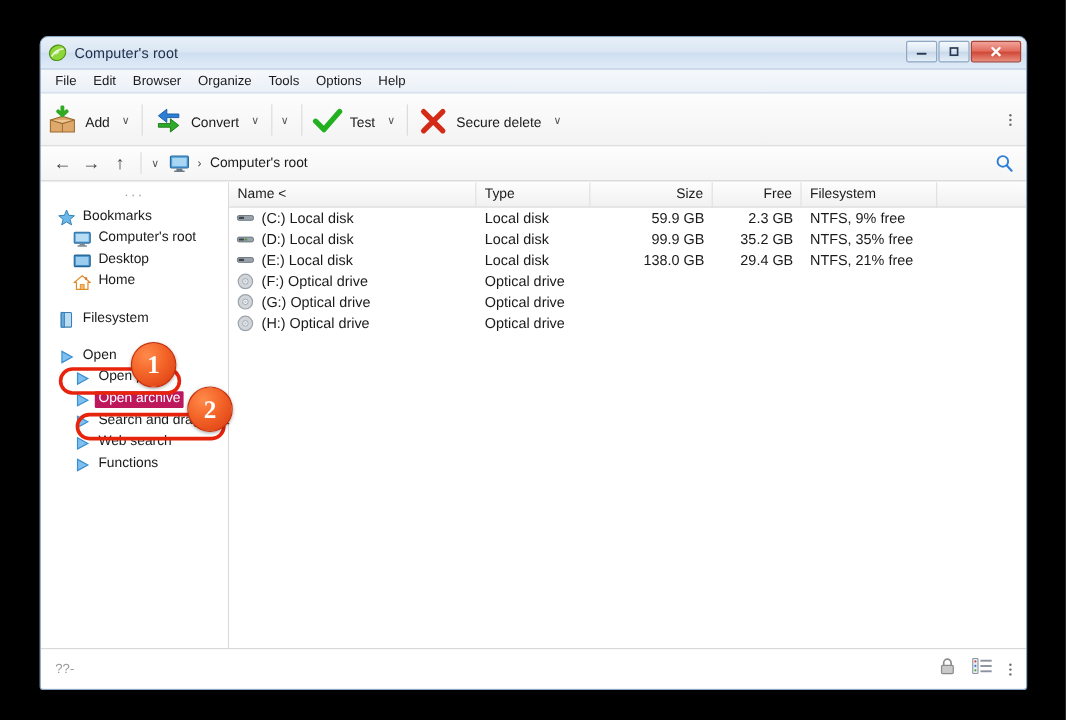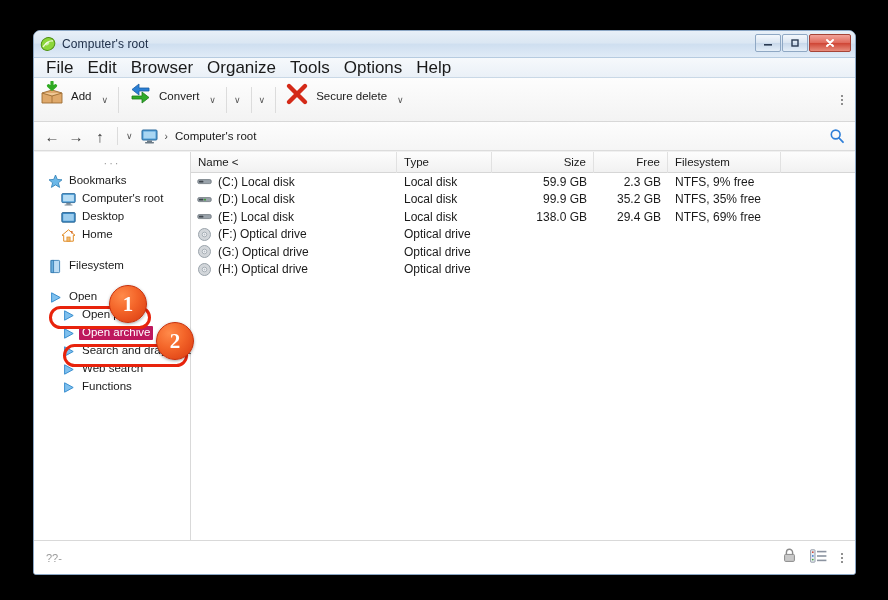--- a/index.html
+++ b/index.html
@@ -59,33 +59,33 @@
 
   
   #menubar {
     height: 20px;
     background: linear-gradient(to bottom, #f6f9fc, #eaf0f7);
     border-bottom: 1px solid #c9d8e6;
     display: flex; align-items: center;
     padding-left: 5px;
   }
   .menuitem {
-    font-size: 17px; color: #1a1a1a;
+    font-size: 11px; color: #1a1a1a;
     padding: 2px 7px; cursor: default; white-space: nowrap;
   }
 
   
   #toolbar {
     height: 44px;
     background: linear-gradient(to bottom, #fdfdfd, #f3f3f3);
     border-bottom: 1px solid #d8d8d8;
     display: flex; align-items: center;
     position: relative;
   }
-  .tbgroup { display: flex; align-items: flex-start; height: 100%; }
+  .tbgroup { display: flex; align-items: flex-end; height: 100%; }
   .tbbtn {
     display: flex; align-items: center; gap: 6px;
     padding: 3px 6px 3px 5px; height: 36px; border-radius: 3px;
   }
   .tblabel { font-size: 11.5px; color: #1a1a1a; white-space: nowrap; }
   .tbcaret {
     font-size: 9px; color: #555; padding: 0 7px 0 4px;
     align-self: center;
   }
   .tbsep {
@@ -293,20 +293,28 @@
 
     <div class="tbsep"></div>
 
     <div class="tbgroup">
       <span class="tbcaret">∨</span>
     </div>
 
     <div class="tbsep"></div>
 
     <div class="tbgroup">
+      <div class="tbbtn">
+        <span class="tbicon">
+          <svg width="26" height="26" viewBox="0 0 26 26">
+            <path d="M3 13 L10 20 L23 5" stroke="#23b020" stroke-width="4.4" fill="none" stroke-linecap="round" stroke-linejoin="round"></path>
+          </svg>
+        </span>
+        <span class="tblabel">Test</span>
+      </div>
       <span class="tbcaret">∨</span>
     </div>
 
     <div class="tbsep"></div>
 
     <div class="tbgroup">
       <div class="tbbtn">
         <span class="tbicon">
           <svg width="26" height="26" viewBox="0 0 26 26">
             <path d="M5 5 L21 21 M21 5 L5 21" stroke="#d42a18" stroke-width="4.4" fill="none" stroke-linecap="round"></path>
@@ -516,21 +524,21 @@
               <svg width="15" height="15" viewBox="0 0 15 15">
                 <rect x="0.8" y="5.6" width="13.4" height="4" rx="1.4" fill="#9aa3ab" stroke="#6d767e" stroke-width="0.8"></rect>
                 <rect x="2" y="6.7" width="4.4" height="1.8" rx="0.5" fill="#3f464d"></rect>
               </svg>
             </span>
             <span>(E:) Local disk</span>
           </div>
           <div class="cell" style="width:95px">Local disk</div>
           <div class="cell right" style="width:102px">138.0 GB</div>
           <div class="cell right" style="width:74px">29.4 GB</div>
-          <div class="cell" style="width:113px">NTFS, 69% free</div>
+          <div class="cell" style="width:113px">NTFS, 21% free</div>
         </div>
 
         <div class="row">
           <div class="cell name" style="width:206px">
             <span class="drive-icon">
               <svg width="15" height="15" viewBox="0 0 15 15">
                 <circle cx="7.5" cy="7.5" r="6" fill="#d2d6da" stroke="#9aa3ab" stroke-width="1"></circle>
                 <circle cx="7.5" cy="7.5" r="2.3" fill="#f4f6f8" stroke="#9aa3ab" stroke-width="0.8"></circle>
                 <circle cx="7.5" cy="7.5" r="0.9" fill="#b6bdc4"></circle>
               </svg>

